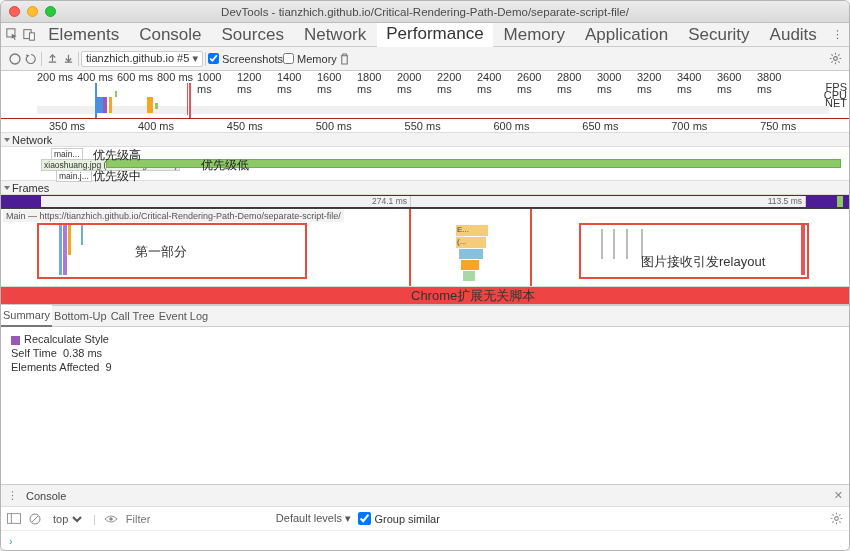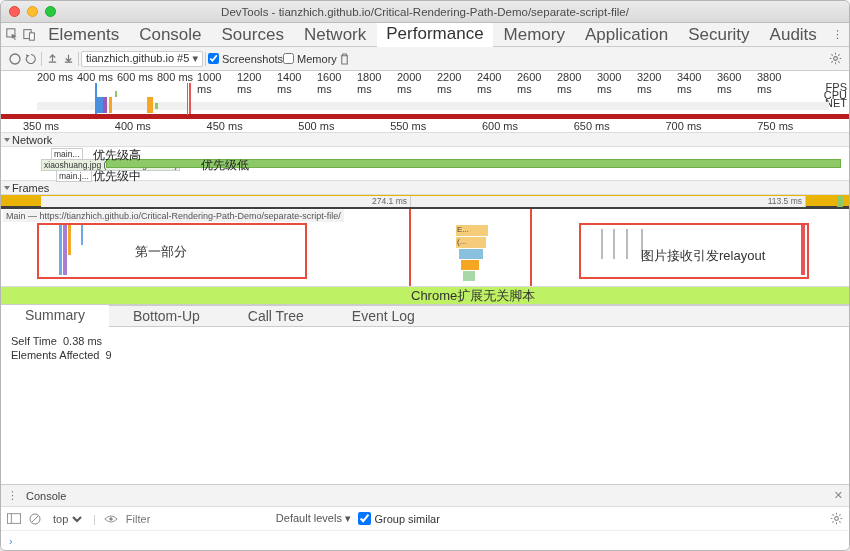--- a/index.html
+++ b/index.html
@@ -20,50 +20,50 @@
 .tabbar .spacer{flex:1}
 .tabbar .menu{width:18px;color:#666;text-align:center}
 .toolbar{height:24px;border-bottom:1px solid #ccc;display:flex;align-items:center;padding:0 6px;background:#f3f3f3}
 .toolbar .tbtn2{width:16px;height:16px;display:flex;align-items:center;justify-content:center;color:#666}
 .toolbar .sep{width:1px;height:14px;background:#ccc;margin:0 2px}
 .toolbar select,.toolbar .select{height:16px;font-size:11px;border:1px solid #ccc;background:#fff;padding:0 4px;border-radius:2px;color:#555}
 .toolbar .chk{display:flex;align-items:center;gap:3px;font-size:11px;color:#555}
 .toolbar .chk input{width:11px;height:11px}
 .toolbar .trash{color:#777}
 .toolbar .gear{margin-left:auto;color:#777}
-.overview{height:48px;border-bottom:5px solid #b91c1c;position:relative;background:#fff}
+.overview{height:48px;border-bottom:1px solid #b91c1c;position:relative;background:#fff}
 .ov-ticks{height:12px;display:flex;font-size:9px;color:#888;padding-left:36px}
 .ov-ticks span{width:40px}
 .ov-right{position:absolute;right:2px;top:12px;font-size:7px;color:#999;text-align:right;line-height:8px}
 .ov-body{position:absolute;left:36px;right:20px;top:12px;bottom:0}
 .ov-stripe{position:absolute;bottom:4px;left:0;right:0;height:8px;background:#f0f0f0}
 .ov-mark{position:absolute;top:0;bottom:0;width:1px;background:#ccc}
 .ov-activity{position:absolute;top:14px;height:16px;background:#ddd}
 .ov-blue{background:#4a90e2}
 .ov-red{background:#e85555}
 .ov-green{background:#8ec967}
 .ov-orange{background:#f5a623}
-.ruler2{height:14px;border-bottom:1px solid #ddd;display:flex;font-size:9.5px;color:#666;padding-left:22px;align-items:center;background:#fff}
+.ruler2{height:14px;border-bottom:1px solid #ddd;display:flex;font-size:9.5px;color:#666;padding-left:48px;align-items:center;background:#fff}
 .ruler2 span{flex:1}
 .section-hdr{height:14px;background:#f3f3f3;border-bottom:1px solid #ddd;font-size:10px;color:#555;padding-left:4px;display:flex;align-items:center}
 .section-hdr .tri{display:inline-block;width:0;height:0;border-left:4px solid #777;border-top:3px solid transparent;border-bottom:3px solid transparent;margin-right:3px;transform:rotate(90deg)}
 .network-body{height:34px;position:relative;background:#fff;border-bottom:1px solid #ddd}
 .net-row{position:absolute;height:26px;font-size:8.5px;display:flex;align-items:flex-start}
 .net-label{padding:0 2px;background:#fff;border:1px solid #ccc;font-size:8.5px;white-space:nowrap}
 .long-green{position:absolute;left:105px;right:8px;top:12px;height:9px;background:#8ec967;border:1px solid #6db048}
 .anno{position:absolute;font-size:12px;color:#222;font-weight:400}
-.frames-body{height:14px;position:relative;background:#eab308;border-bottom:3px solid #404040}
+.frames-body{height:14px;position:relative;background:#4c1d95;border-bottom:1px solid #404040}
 .frame-seg{position:absolute;top:1px;height:11px;background:#f1f1f1;border-right:1px solid #ccc;font-size:8.5px;color:#666;text-align:right;padding-right:3px;line-height:11px}
 .main-body{height:78px;position:relative;background:#fff;border-bottom:1px solid #ddd;overflow:hidden}
 .main-label{position:absolute;left:2px;top:1px;font-size:9px;color:#555;background:#f2f2f2;padding:1px 3px}
 .redbox{position:absolute;border:2px solid #e74c3c}
 .flame-item{position:absolute;height:11px;font-size:8px;padding:0 1px;overflow:hidden;white-space:nowrap}
 .txt-anno{position:absolute;font-size:13px;color:#333;background:transparent;font-weight:500}
 .bottom-tabs{height:22px;border-top:1px solid #ccc;border-bottom:1px solid #ccc;display:flex;align-items:center;background:#f3f3f3}
-.bottom-tabs .btab{padding:4px 24px;font-size:14px;color:#555;cursor:pointer}
+.bottom-tabs .btab{padding:4px 2px;font-size:11px;color:#555;cursor:pointer}
 .bottom-tabs .btab.active{background:#fff;border-bottom:2px solid #777}
 .details{padding:6px 10px;font-size:10.5px;color:#444;background:#fff;flex:0 0 auto;height:64px}
 .details .swatch{display:inline-block;width:9px;height:9px;background:#9b59b6;margin-right:4px;vertical-align:middle}
 .details .row{margin:2px 0;color:#777}
 .details .row b{color:#333;font-weight:400}
 .gap{flex:1;background:#fff}
 .drawer-hdr{height:22px;border-top:1px solid #ccc;background:#f3f3f3;display:flex;align-items:center;padding:0 6px}
 .drawer-hdr .menu2{color:#777;margin-right:8px}
 .drawer-hdr .lbl{font-weight:500;color:#444}
 .drawer-hdr .close{margin-left:auto;color:#888}
@@ -267,34 +267,35 @@
       <div class="flame-item" style="left:460px;top:51px;width:18px;height:10px;background:#f5a623"></div>
       <div class="flame-item" style="left:462px;top:62px;width:12px;height:10px;background:#a8d8a8"></div>
 
       <div class="flame-item" style="left:600px;top:20px;width:1px;height:30px;background:#bbb"></div>
       <div class="flame-item" style="left:612px;top:20px;width:1px;height:30px;background:#bbb"></div>
       <div class="flame-item" style="left:625px;top:20px;width:1px;height:30px;background:#bbb"></div>
       <div class="flame-item" style="left:640px;top:20px;width:1px;height:30px;background:#bbb"></div>
       <div class="flame-item" style="left:800px;top:16px;width:4px;height:50px;background:#e85555"></div>
 
       <span class="txt-anno" style="left:134px;top:34px">第一部分</span>
-      <span class="txt-anno" style="left:640px;top:38px">图片接收引发relayout</span>
-    </div>
-    <div style="position:relative;height:18px;background:#bef264;border-bottom:1px solid #ccc">
+      <span class="txt-anno" style="left:640px;top:44px">图片接收引发relayout</span>
+    </div>
+    <div style="position:relative;height:18px;background:#ef4444;border-bottom:1px solid #ccc">
       <span class="txt-anno" style="left:410px;top:0px">Chrome扩展无关脚本</span>
     </div>
 
     <div class="bottom-tabs">
       <div class="btab active">Summary</div>
       <div class="btab">Bottom-Up</div>
       <div class="btab">Call Tree</div>
       <div class="btab">Event Log</div>
     </div>
 
     <div class="details">
+      <div><span class="swatch"></span><span>Recalculate Style</span></div>
       <div class="row"><span>Self Time</span>&nbsp;&nbsp;<b>0.38 ms</b></div>
       <div class="row"><span>Elements Affected</span>&nbsp;&nbsp;<b>9</b></div>
     </div>
 
     <div class="gap"></div>
 
     <div class="drawer-hdr">
       <span class="menu2">⋮</span>
       <span class="lbl">Console</span>
       <span class="close">✕</span>

